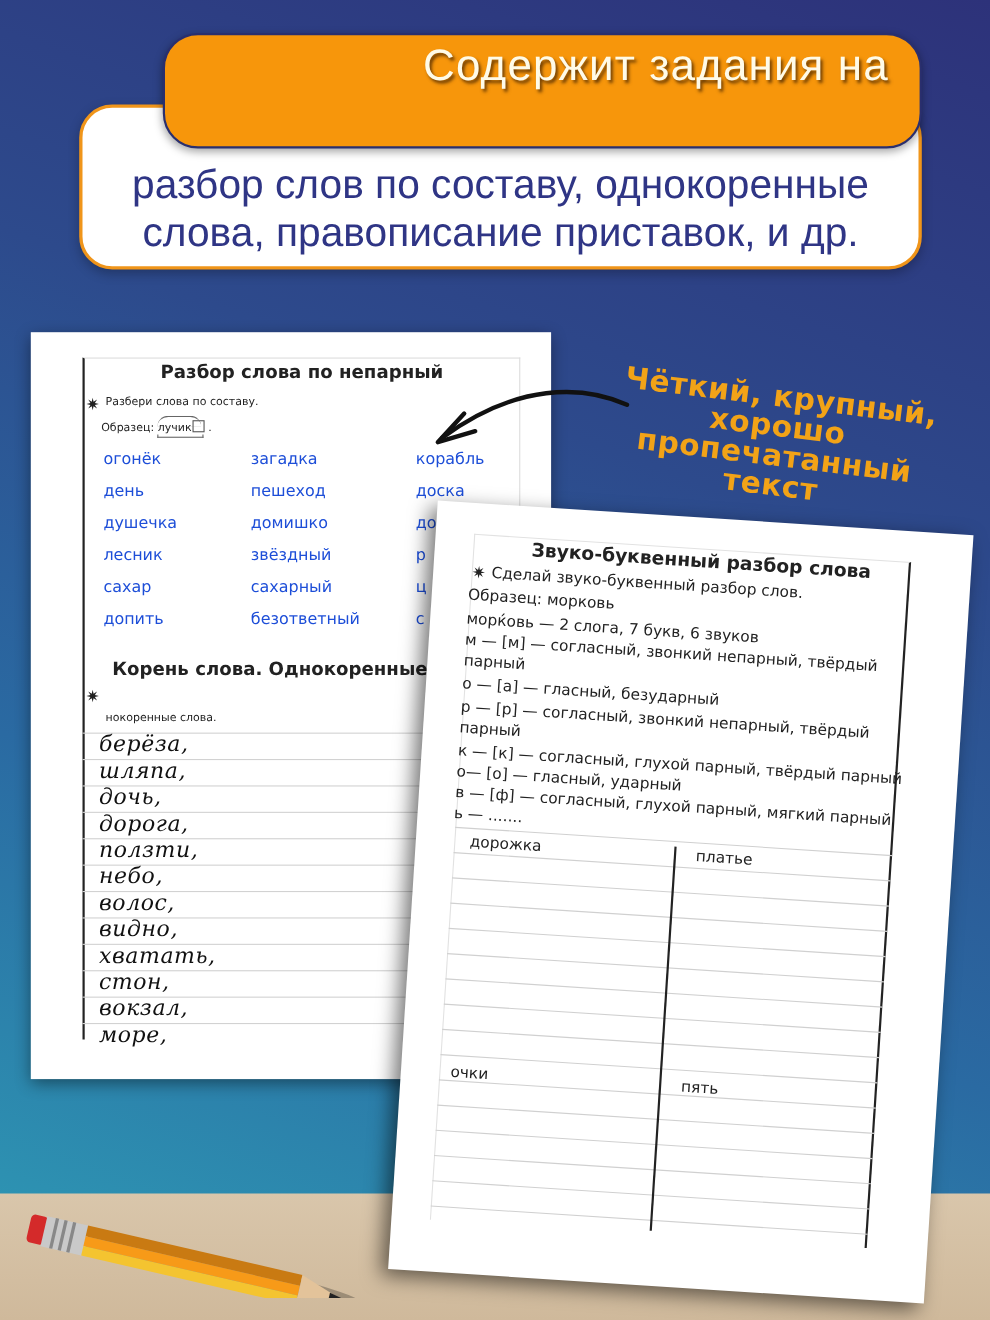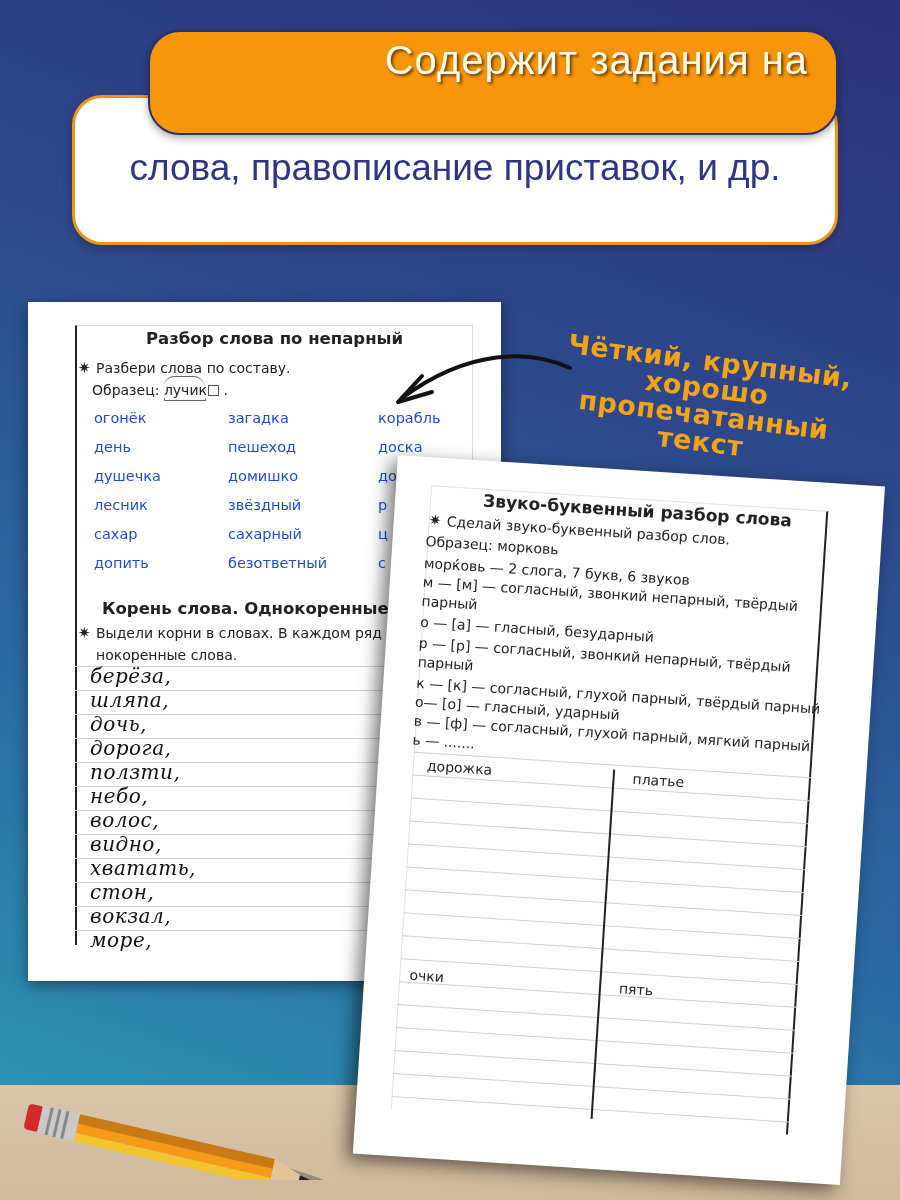--- a/index.html
+++ b/index.html
@@ -50,21 +50,21 @@
   .page-left {
     position: absolute; left: 28px; top: 302px; width: 473px; height: 679px;
     background: #fff; box-shadow: 0 4px 14px rgba(0,0,0,.45);
   }
   .page-left .frame {
     position: absolute; left: 47px; top: 23px; width: 398px; height: 620px;
     border-left: 2px solid #222; border-right: 1px solid #ddd; border-top: 1px solid #ddd;
   }
   .pl-title { position: absolute; left: 0; right: 0; top: 3px; text-align: center;
     font-size: 16.5px; color: #222; font-weight: bold; }
-  .task { position: absolute; font-size: 14px; color: #222; }
+  .task { position: absolute; font-size: 10px; color: #222; }
   .star { position: absolute; font-size: 15px; color: #222; }
   .sample-word { display: inline-block; position: relative; }
   .sample-word .arc { position: absolute; left: 0; top: -6px; width: 40px; height: 10px;
     border-top: 1px solid #666; border-radius: 20px 20px 0 0; }
   .sample-word .underline { position: absolute; left: 0; bottom: -3px; width: 42px; height: 3px;
     border: 1px solid #666; border-top: none; }
   .sample-box { display: inline-block; width: 11px; height: 11px; border: 1px solid #555;
     vertical-align: -1px; margin-left: 1px; }
   .word-grid { position: absolute; left: 66px; top: 108px; width: 360px; }
   .word { position: absolute; font-size: 14.5px; color: #1d4ed8; white-space: nowrap; }
@@ -92,20 +92,21 @@
   .arrow { position: absolute; left: 380px; top: 340px; width: 200px; height: 80px; }
   .pencil { position: absolute; left: 20px; top: 1090px; width: 320px; height: 90px; }
 </style>
 </head>
 <body>
 
 <div class="desk"></div>
 
 <div class="callout-white">
   <div class="sub">
+    <div>разбор слов по составу, однокоренные</div>
     <div>слова, правописание приставок, и др.</div>
   </div>
 </div>
 <div class="callout-orange">
   <div class="title">
     <div>Содержит задания на</div>
   </div>
 </div>
 
 <div class="page-left">
@@ -136,21 +137,20 @@
     <div class="word" style="left:0;top:116px">сахар</div>
     <div class="word" style="left:134px;top:116px">сахарный</div>
     <div class="word" style="left:284px;top:116px">ц</div>
     <div class="word" style="left:0;top:145px">допить</div>
     <div class="word" style="left:134px;top:145px">безответный</div>
     <div class="word" style="left:284px;top:145px">с</div>
   </div>
 
   <div class="pl-title2">Корень слова. Однокоренные</div>
   <span class="star" style="left:50px;top:322px">✷</span>
-  <div class="task" style="left:68px;top:323px;white-space:nowrap">Выдели корни в словах. В каждом ряд</div>
   <div class="task" style="left:68px;top:345px">нокоренные слова.</div>
 
   <div>
     <div class="ruled" style="left:47px;top:364px"></div>
     <div class="ruled" style="left:47px;top:388px"></div>
     <div class="ruled" style="left:47px;top:412px"></div>
     <div class="ruled" style="left:47px;top:436px"></div>
     <div class="ruled" style="left:47px;top:460px"></div>
     <div class="ruled" style="left:47px;top:484px"></div>
     <div class="ruled" style="left:47px;top:508px"></div>

